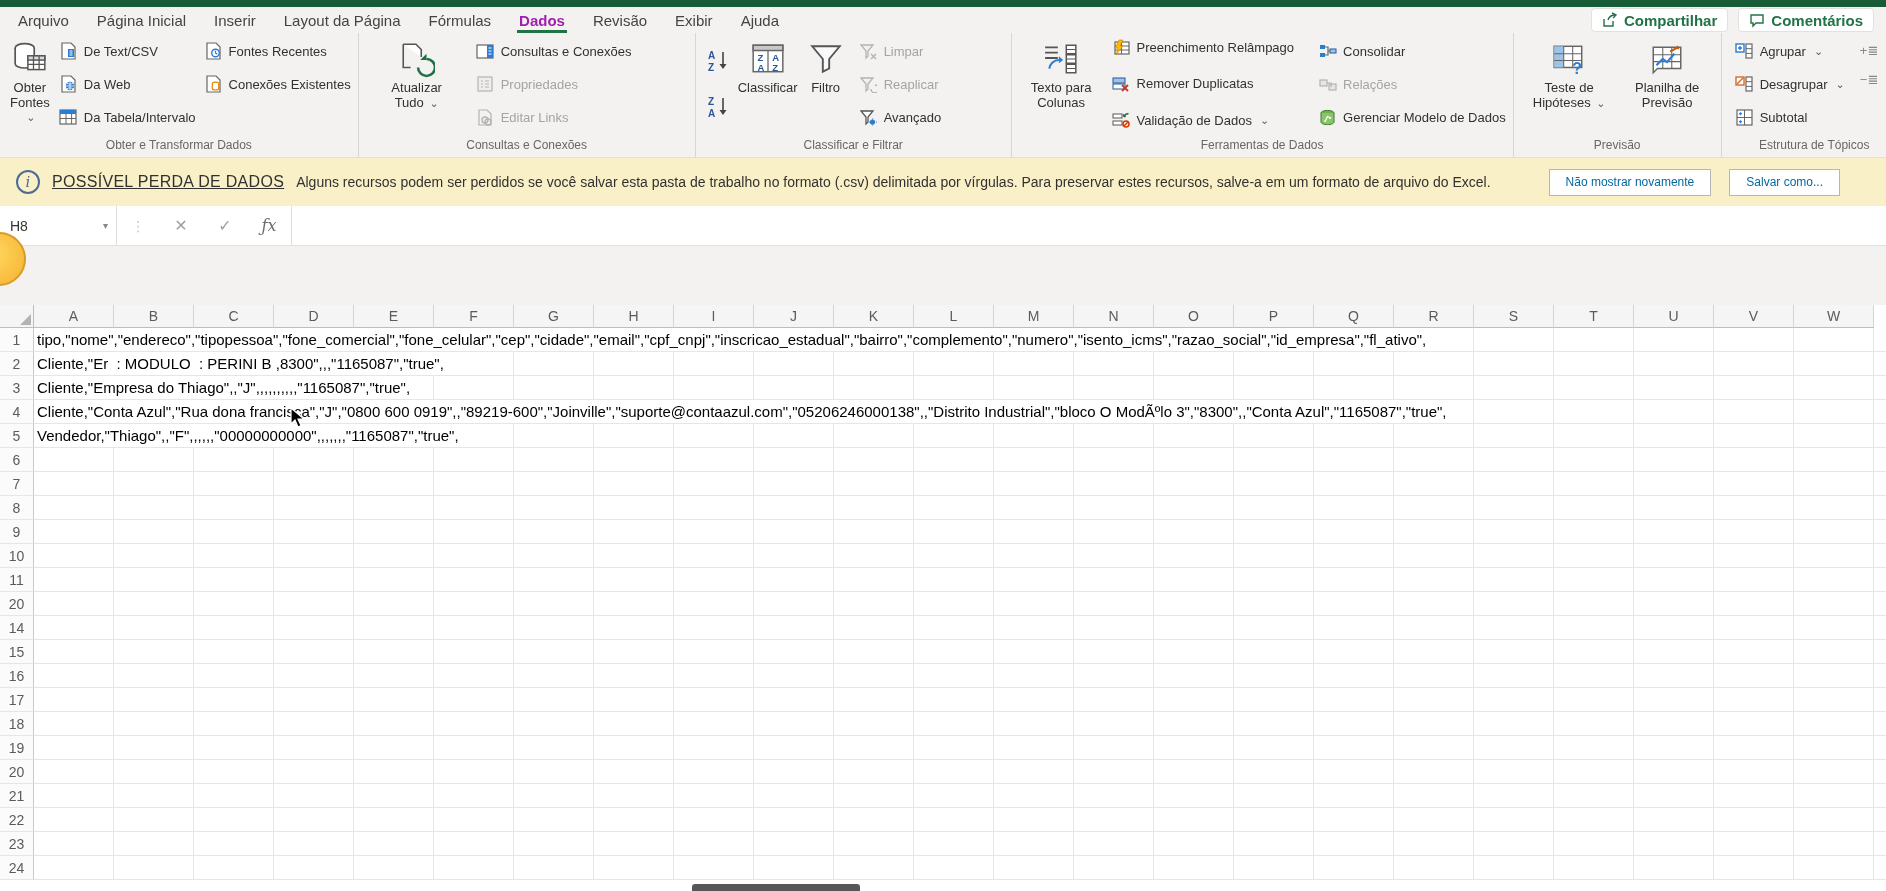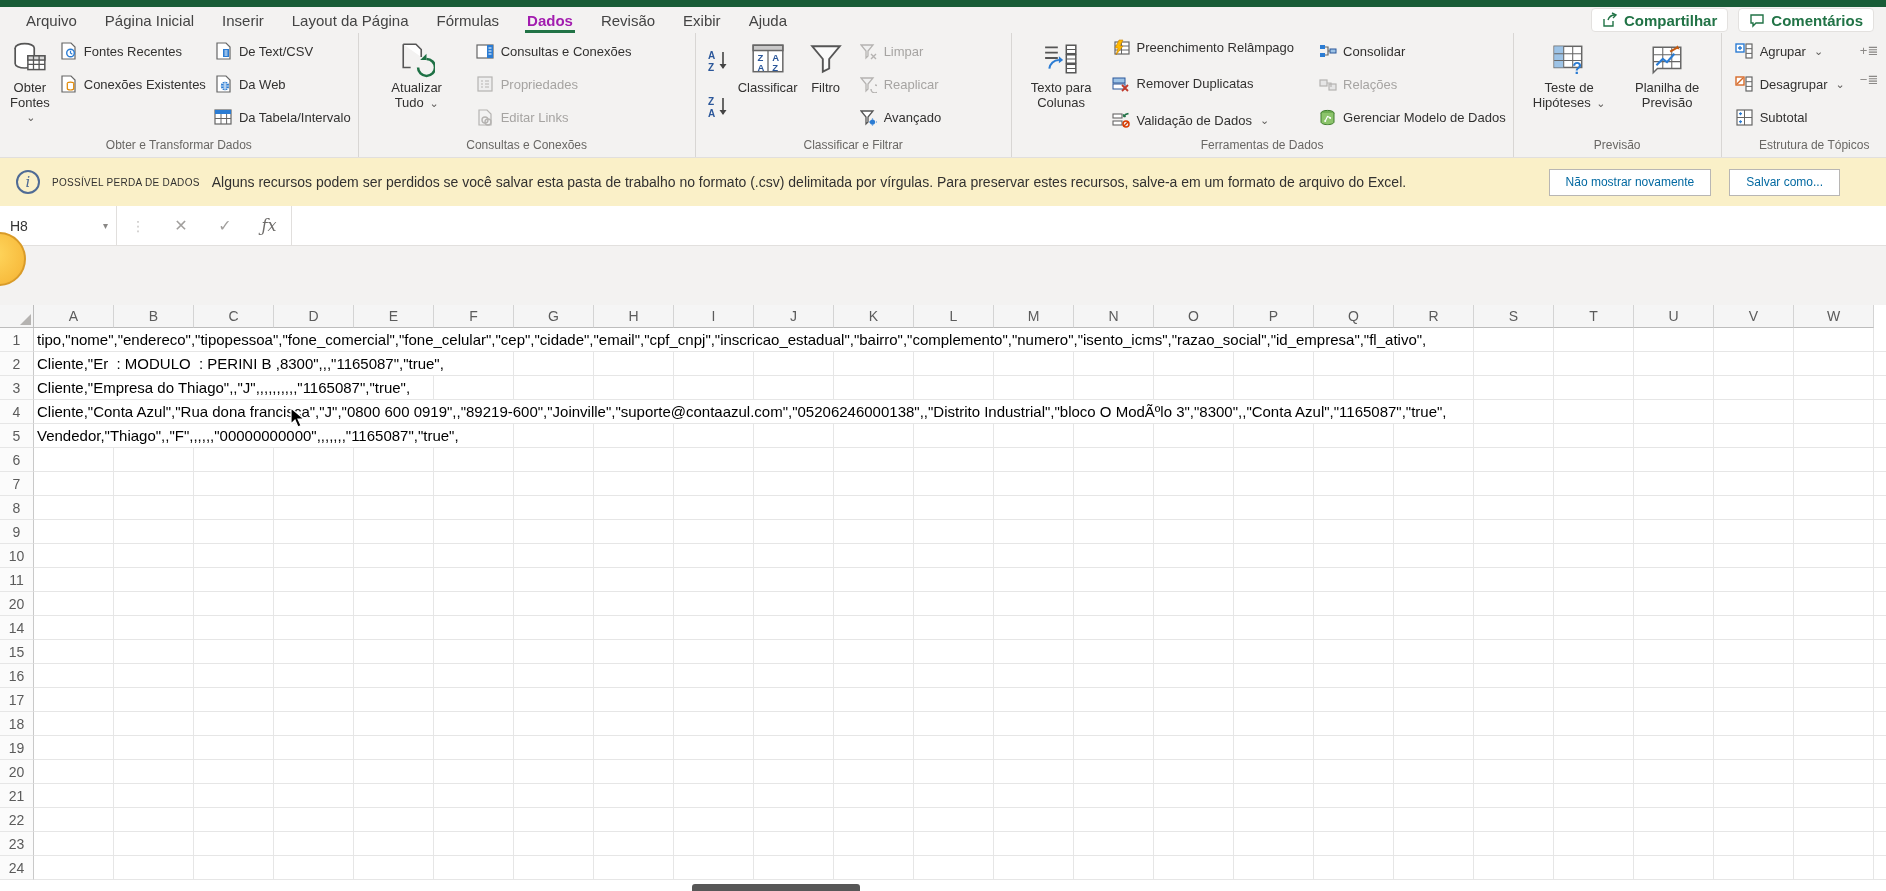--- a/index.html
+++ b/index.html
@@ -3,21 +3,21 @@
 <meta charset="utf-8">
 <style>
   * { margin:0; padding:0; box-sizing:border-box; }
   html,body { width:1886px; height:891px; overflow:hidden; background:#fff;
     font-family:"Liberation Sans", sans-serif; }
   .app { position:relative; width:1886px; height:891px; overflow:hidden; }
 
   
   .titlebar { height:7px; background:#185c37; }
   .menubar { height:26px; background:#f3f2f1; display:flex; align-items:stretch; }
-  .tabs { display:flex; align-items:stretch; padding-left:12px; }
+  .tabs { display:flex; align-items:stretch; padding-left:4px; }
   .tab { padding:0 14px; font-size:15px; color:#444; display:flex; align-items:center;
     position:relative; cursor:default; white-space:nowrap; }
   .tab.active { color:#a21caf; font-weight:bold; }
   .tab.active::after { content:""; position:absolute; left:12px; right:12px; bottom:0;
     height:3px; background:#217346; }
   .menu-right { margin-left:auto; display:flex; align-items:center; gap:10px; padding-right:12px; }
   .pill { display:flex; align-items:center; gap:6px; background:#fff; border:1px solid #e3e1df;
     border-radius:4px; height:24px; padding:0 10px; color:#217346; font-size:15px; font-weight:bold; }
 
   
@@ -36,21 +36,21 @@
   .iconbox { width:19px; height:19px; display:inline-flex; align-items:center; justify-content:center; flex:0 0 auto; }
   .sorticon { width:26px; height:30px; display:flex; align-items:center; }
   .detail-icons { display:flex; flex-direction:column; justify-content:flex-start; gap:16px; padding:8px 2px 0 10px; }
   .dicon { font-size:13px; color:#8a8886; line-height:1; white-space:nowrap; }
 
   
   .warnbar { height:48px; background:#faf0c8; display:flex; align-items:center; padding:0 46px 0 16px; gap:12px; }
   .info-circle { width:24px; height:24px; border:2px solid #4f6b95; border-radius:50%; color:#4f6b95;
     display:flex; align-items:center; justify-content:center; font-size:15px; font-style:italic;
     font-family:"DejaVu Serif", serif; flex:0 0 auto; }
-  .warn-title { font-size:10px; color:#323130; white-space:nowrap; letter-spacing:.3px; }
+  .warn-title { font-size:16px; color:#323130; white-space:nowrap; letter-spacing:.3px;text-decoration:underline; }
   .warn-msg { flex:1; font-size:14px; color:#323130; line-height:1.35; padding-right:10px; }
   .warn-btn { background:#fff; border:1px solid #b8b6b4; height:27px; padding:0 16px; font-size:12px;
     color:#0369a1; white-space:nowrap; margin-left:6px; }
 
   
   .formulabar { height:40px; background:#fff; display:flex; align-items:stretch; border-bottom:1px solid #e2e0de; }
   .namebox { width:117px; display:flex; align-items:center; border-right:1px solid #e1dfdd; padding-left:10px; }
   .namebox .ref { font-size:14px; color:#333; flex:1; }
   .namebox .nb-arrow { color:#8a8886; font-size:10px; padding-right:8px; }
   .fb-sep { display:flex; align-items:center; color:#c8c6c4; font-size:14px; padding:0 14px; }
@@ -129,72 +129,72 @@
         <div class="bigbtn">
           <svg width="36" height="38" viewBox="0 0 34 34">
             <ellipse cx="12" cy="6.5" rx="9" ry="4" fill="#fff" stroke="#555" stroke-width="1.6"></ellipse>
             <path d="M3 6.5v15c0 2.2 4 4 9 4s9-1.8 9-4v-15" fill="#fff" stroke="#555" stroke-width="1.6"></path>
             <rect x="15" y="14" width="16" height="13" fill="#fff" stroke="#555" stroke-width="1.4"></rect>
             <rect x="15" y="14" width="16" height="4" fill="#d9d9d9" stroke="#555" stroke-width="1.4"></rect>
             <path d="M15 22h16M20.3 14v13M25.6 14v13" stroke="#555" stroke-width="1.2"></path>
           </svg>
           <span class="blabel"><span>Obter Fontes</span> <span class="chev">⌄</span></span>
         </div>
+        <div class="smallcol">
+          <div class="smallbtn">
+            <span class="iconbox">
+                <svg width="17" height="18" viewBox="0 0 17 18">
+                  <path d="M2 1h9l4 4v12H2z" fill="#fff" stroke="#666" stroke-width="1.2"></path>
+                  <rect x="8" y="7" width="6" height="8" fill="#2b7cd3"></rect>
+                  <path d="M9.5 9h3M9.5 11h3M9.5 13h3" stroke="#fff" stroke-width="1"></path>
+                </svg>
+              </span>
+            <span>De Text/CSV</span>
+          </div>
+          <div class="smallbtn">
+            <span class="iconbox">
+                <svg width="17" height="18" viewBox="0 0 17 18">
+                  <path d="M2 1h9l4 4v12H2z" fill="#fff" stroke="#666" stroke-width="1.2"></path>
+                  <circle cx="10" cy="11" r="4.2" fill="#2b7cd3"></circle>
+                  <path d="M5.8 11h8.4M10 6.8v8.4M7 8.2c2 1.2 4 1.2 6 0M7 13.8c2-1.2 4-1.2 6 0" stroke="#fff" stroke-width=".8" fill="none"></path>
+                </svg>
+              </span>
+            <span>Da Web</span>
+          </div>
+          <div class="smallbtn">
+            <span class="iconbox">
+                <svg width="18" height="16" viewBox="0 0 18 16">
+                  <rect x="1" y="1" width="16" height="14" fill="#fff" stroke="#666" stroke-width="1.2"></rect>
+                  <rect x="1" y="1" width="16" height="4" fill="#2b7cd3"></rect>
+                  <path d="M1 9.5h16M7 5v10M12.6 5v10" stroke="#666" stroke-width="1"></path>
+                </svg>
+              </span>
+            <span>Da Tabela/Intervalo</span>
+          </div>
+        </div>
         <div class="smallcol" style="justify-content:flex-start; gap:7px;">
           <div class="smallbtn">
             <span class="iconbox">
                 <svg width="17" height="18" viewBox="0 0 17 18">
                   <path d="M2 1h9l4 4v12H2z" fill="#fff" stroke="#666" stroke-width="1.2"></path>
                   <circle cx="10.5" cy="11" r="3.8" fill="none" stroke="#2b7cd3" stroke-width="1.4"></circle>
                   <path d="M10.5 8.8V11l1.8 1.2" stroke="#2b7cd3" stroke-width="1.2" fill="none"></path>
                 </svg>
               </span>
             <span>Fontes Recentes</span>
           </div>
           <div class="smallbtn">
             <span class="iconbox">
                 <svg width="17" height="18" viewBox="0 0 17 18">
                   <path d="M2 1h9l4 4v12H2z" fill="#fff" stroke="#666" stroke-width="1.2"></path>
                   <ellipse cx="10.5" cy="8.6" rx="3.2" ry="1.4" fill="#fff" stroke="#e08700" stroke-width="1.2"></ellipse>
                   <path d="M7.3 8.6v5c0 .8 1.4 1.4 3.2 1.4s3.2-.6 3.2-1.4v-5" fill="#fff" stroke="#e08700" stroke-width="1.2"></path>
                 </svg>
               </span>
             <span>Conexões Existentes</span>
-          </div>
-        </div>
-        <div class="smallcol">
-          <div class="smallbtn">
-            <span class="iconbox">
-                <svg width="17" height="18" viewBox="0 0 17 18">
-                  <path d="M2 1h9l4 4v12H2z" fill="#fff" stroke="#666" stroke-width="1.2"></path>
-                  <rect x="8" y="7" width="6" height="8" fill="#2b7cd3"></rect>
-                  <path d="M9.5 9h3M9.5 11h3M9.5 13h3" stroke="#fff" stroke-width="1"></path>
-                </svg>
-              </span>
-            <span>De Text/CSV</span>
-          </div>
-          <div class="smallbtn">
-            <span class="iconbox">
-                <svg width="17" height="18" viewBox="0 0 17 18">
-                  <path d="M2 1h9l4 4v12H2z" fill="#fff" stroke="#666" stroke-width="1.2"></path>
-                  <circle cx="10" cy="11" r="4.2" fill="#2b7cd3"></circle>
-                  <path d="M5.8 11h8.4M10 6.8v8.4M7 8.2c2 1.2 4 1.2 6 0M7 13.8c2-1.2 4-1.2 6 0" stroke="#fff" stroke-width=".8" fill="none"></path>
-                </svg>
-              </span>
-            <span>Da Web</span>
-          </div>
-          <div class="smallbtn">
-            <span class="iconbox">
-                <svg width="18" height="16" viewBox="0 0 18 16">
-                  <rect x="1" y="1" width="16" height="14" fill="#fff" stroke="#666" stroke-width="1.2"></rect>
-                  <rect x="1" y="1" width="16" height="4" fill="#2b7cd3"></rect>
-                  <path d="M1 9.5h16M7 5v10M12.6 5v10" stroke="#666" stroke-width="1"></path>
-                </svg>
-              </span>
-            <span>Da Tabela/Intervalo</span>
           </div>
         </div>
       </div>
       <div class="rgroup-label">Obter e Transformar Dados</div>
     </div>
 
     <div class="rgroup" style="flex-basis:337px">
       <div class="rgroup-content" style="padding-left:14px;">
         <div class="bigbtn">
           <svg width="36" height="38" viewBox="0 0 34 34">

